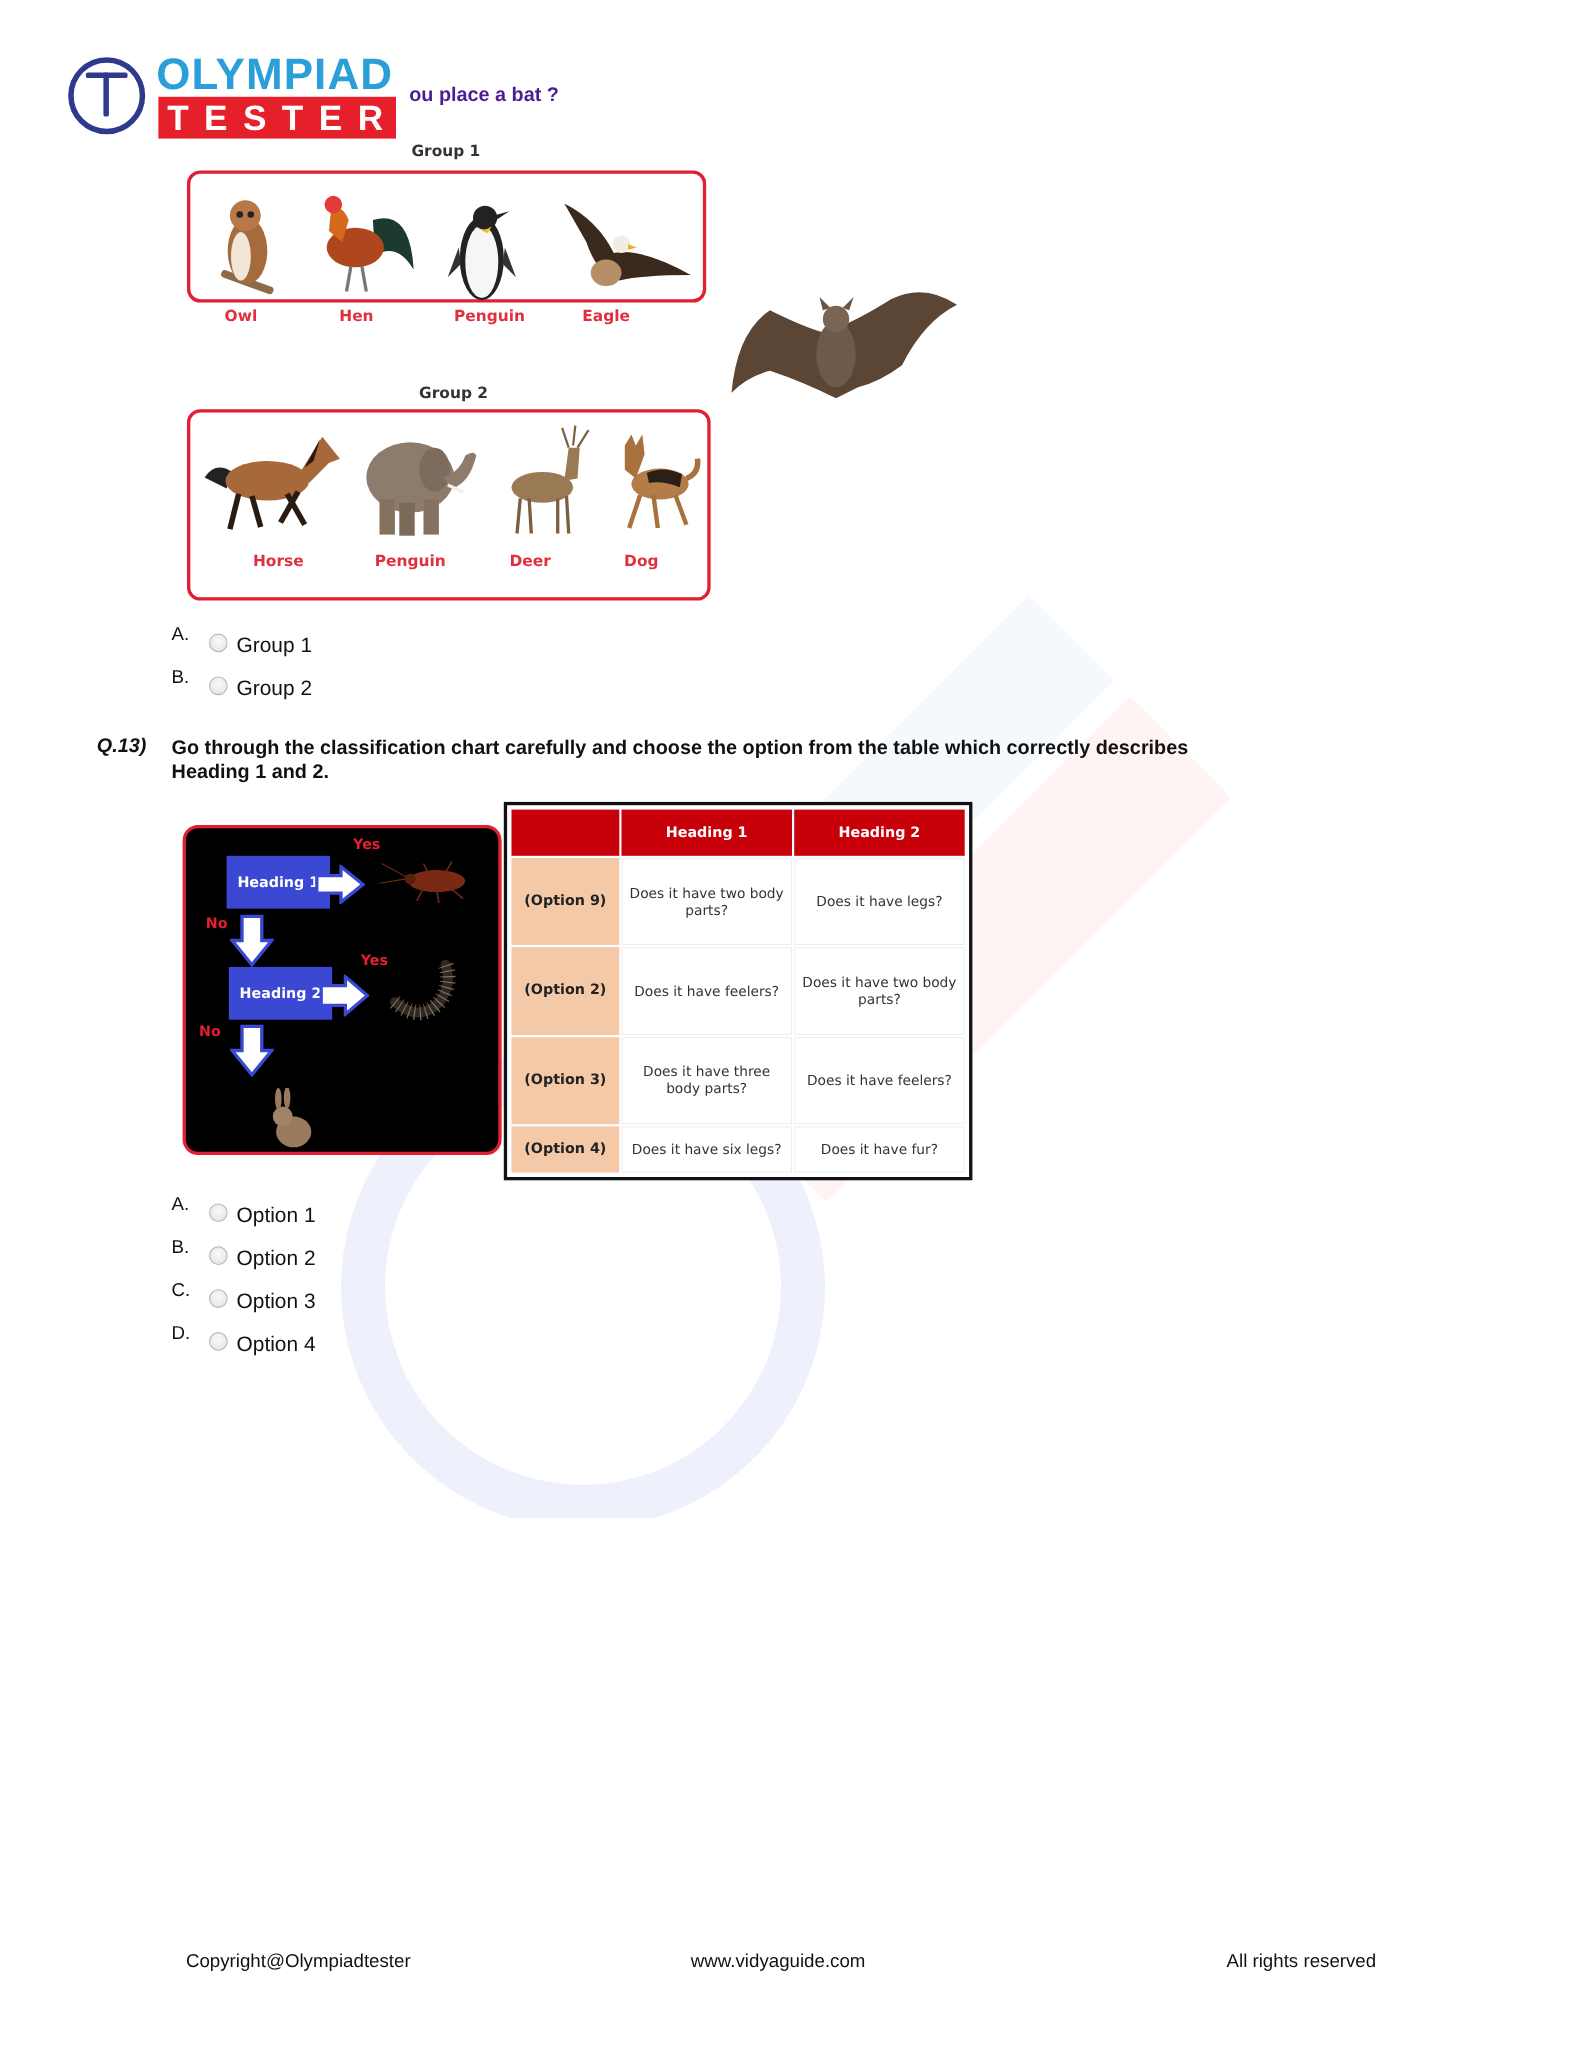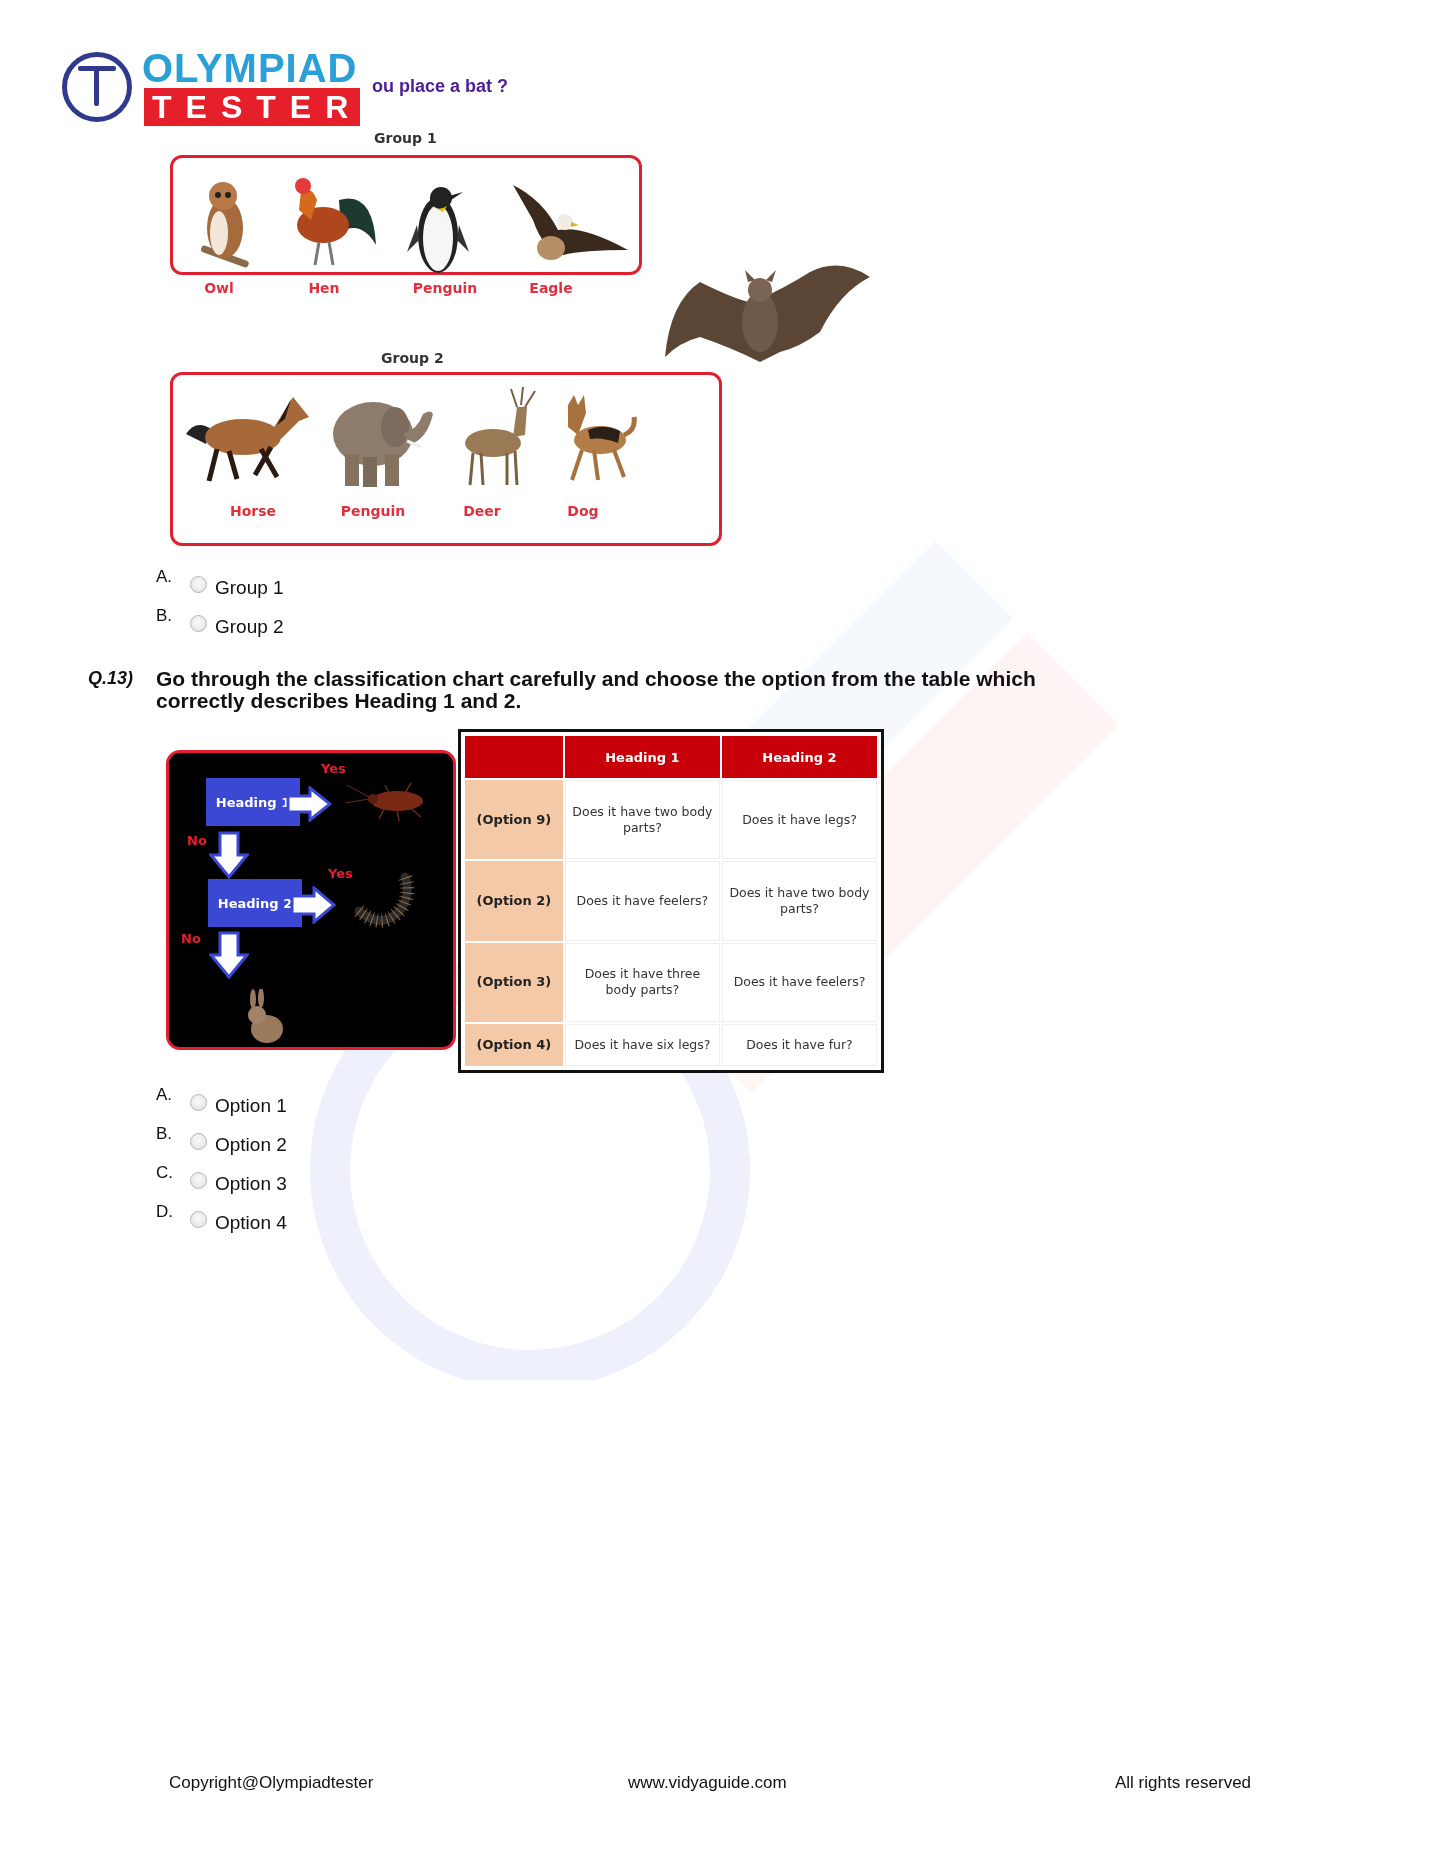--- a/index.html
+++ b/index.html
@@ -25,21 +25,21 @@
   .group-title { position: absolute; font-family: "DejaVu Sans", sans-serif; font-weight: bold; font-size: 14px; color: #333; }
   .group-box { position: absolute; border: 3px solid #e02030; border-radius: 12px; background: #fff; }
   .animal-label { position: absolute; font-family: "DejaVu Sans", sans-serif; font-weight: bold; font-size: 14px; color: #e0303e; white-space: nowrap; transform: translateX(-50%); }
 
   
   .opt-letter { position: absolute; font-size: 17px; color: #111; }
   .opt-radio { position: absolute; width: 17px; height: 17px; border-radius: 50%; border: 1px solid #b5b5b5; background: radial-gradient(circle at 50% 40%, #fafafa 0%, #e0e0e0 100%); }
   .opt-label { position: absolute; font-size: 19px; color: #111; }
 
   .q-num { position: absolute; left: 88px; top: 668px; font-size: 18px; font-style: italic; font-weight: bold; color: #111; }
-  .q-text { position: absolute; left: 156px; top: 668px; width: 930px; font-size: 21px; font-weight: bold; line-height: 22px; color: #111; }
+  .q-text { position: absolute; left: 156px; top: 668px; width: 930px; font-size: 18px; font-weight: bold; line-height: 22px; color: #111; }
 
   
   .flow-box { position: absolute; left: 166px; top: 750px; width: 290px; height: 300px; border: 3px solid #e02030; border-radius: 14px; background: #000000; }
   .heading-box { position: absolute; width: 94px; height: 48px; background: #3a48d4; color: #fff; font-family: "DejaVu Sans", sans-serif; font-weight: bold; font-size: 13px; display: flex; align-items: center; justify-content: center; }
   .flow-label { position: absolute; font-family: "DejaVu Sans", sans-serif; font-weight: bold; font-size: 13px; color: #e02030; }
 
   
   .cls-table { position: absolute; left: 458px; top: 729px; width: 426px; height: 344px; border: 3px solid #111; background: #fff; padding: 2px; }
   .cls-table table { width: 100%; height: 100%; border-collapse: separate; border-spacing: 2px; table-layout: fixed; }
   .cls-table th { background: #c8000a; color: #fff; font-family: "DejaVu Sans", sans-serif; font-size: 13px; font-weight: bold; height: 42px; }
@@ -110,21 +110,21 @@
 </div>
 
 <svg class="abs" style="left:660px; top:252px;" width="215" height="130" viewBox="0 0 215 130">
   <path d="M5 105 Q10 50 40 30 Q70 45 88 50 Q110 45 150 20 Q180 5 210 25 Q180 40 160 80 Q140 95 120 100 L100 110 Q70 95 40 85 Q20 90 5 105 Z" fill="#5b4636"></path>
   <ellipse cx="100" cy="70" rx="18" ry="30" fill="#6d5a4a"></ellipse>
   <circle cx="100" cy="38" r="12" fill="#7a6453"></circle>
   <path d="M88 30 L85 18 L95 28 Z M112 30 L116 18 L106 28 Z" fill="#6d5545"></path>
 </svg>
 
 <div class="group-title" style="left:381px; top:350px;">Group 2</div>
-<div class="group-box" style="left:170px; top:372px; width:552px; height:174px;">
+<div class="group-box" style="left:170px; top:372px; width:476px; height:174px;">
 
   <svg class="abs" style="left:8px; top:14px;" width="135" height="100" viewBox="0 0 135 100">
     <path d="M5 45 Q15 30 30 40 L25 55 Z" fill="#222"></path>
     <ellipse cx="62" cy="48" rx="38" ry="18" fill="#a8693a"></ellipse>
     <path d="M92 40 L112 8 L128 28 L118 32 L100 50 Z" fill="#a8693a"></path>
     <path d="M96 36 L110 10 L104 30 Z" fill="#2a1a12"></path>
     <line x1="36" y1="60" x2="28" y2="92" stroke="#2a1a12" stroke-width="5"></line>
     <line x1="48" y1="62" x2="56" y2="90" stroke="#2a1a12" stroke-width="5"></line>
     <line x1="80" y1="60" x2="96" y2="88" stroke="#2a1a12" stroke-width="5"></line>
     <line x1="90" y1="58" x2="74" y2="86" stroke="#2a1a12" stroke-width="5"></line>

